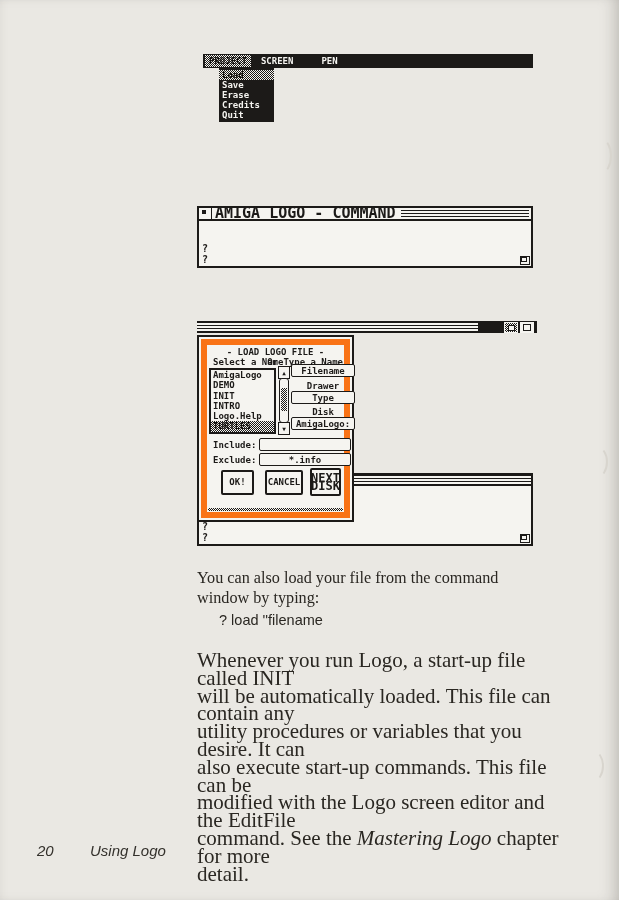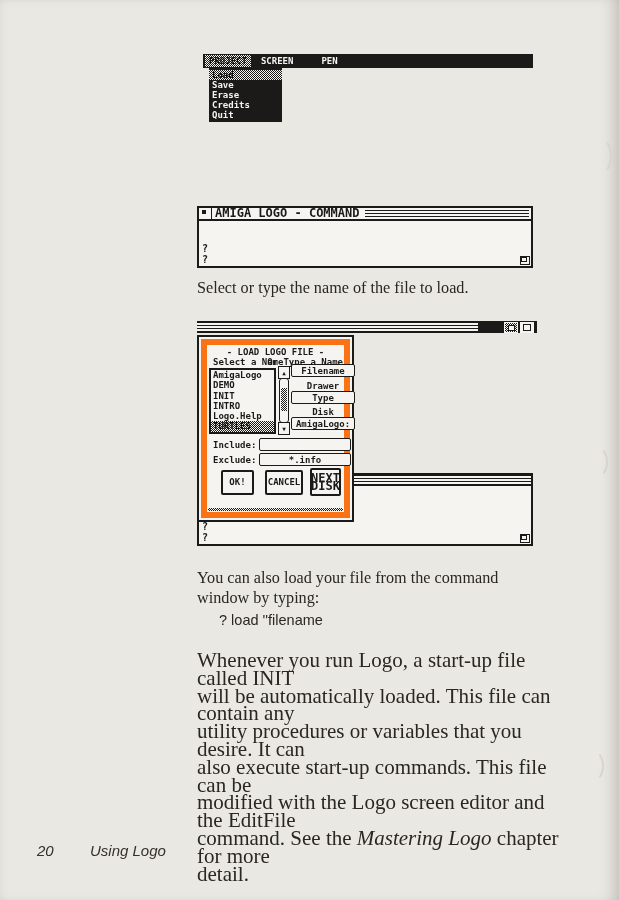--- a/index.html
+++ b/index.html
@@ -11,30 +11,30 @@
 
   
   .checker{background:repeating-conic-gradient(#1c1a18 0 25%, #f5f4f0 0 50%);background-size:2px 2px;}
   .stripes{background:repeating-linear-gradient(to bottom,#1c1a18 0 1px,#f5f4f0 1px 3px);}
 
   
   .shot-menu{position:absolute;left:203px;top:54px;width:330px;}
   .menubar{height:14px;background:#1c1a18;display:flex;align-items:center;font-size:9px;line-height:10px;}
   .menu-item{color:#f5f4f0;padding:1px 4px;white-space:nowrap;}
   .menu-item.sel{color:#14120f;margin-left:2px;}
-  .dropdown{position:absolute;left:6px;top:14px;width:73px;background:#1c1a18;padding:2px 0 2px 0;}
+  .dropdown{position:absolute;left:16px;top:14px;width:55px;background:#1c1a18;padding:2px 0 2px 0;}
   .dd-item{color:#f5f4f0;font-size:9px;line-height:10px;height:10px;padding-left:3px;white-space:nowrap;}
   .dd-item.sel{color:#14120f;}
 
   
   .awin{background:#f5f4f0;border:2px solid #1c1a18;box-sizing:border-box;}
   .titlebar{height:13px;border-bottom:2px solid #1c1a18;display:flex;align-items:center;box-sizing:border-box;}
   .close-gadget{width:12px;height:100%;border-right:1px solid #1c1a18;position:relative;flex:0 0 auto;}
   .close-gadget::after{content:"";position:absolute;left:3px;top:2px;width:4px;height:4px;background:#1c1a18;}
-  .title-text{font-size:12px;line-height:9px;padding:0 3px;white-space:nowrap;color:#1c1a18;}
+  .title-text{font-size:15px;line-height:9px;padding:0 3px;white-space:nowrap;color:#1c1a18;}
   .stripe-fill{flex:1;height:8px;margin:0 2px;}
   .prompt-col{position:absolute;left:3px;bottom:1px;}
   .prompt{font-size:10px;line-height:11px;color:#1c1a18;}
   .resize-gadget{position:absolute;right:1px;bottom:1px;width:10px;height:9px;border:1px solid #1c1a18;background:#f5f4f0;box-sizing:border-box;}
   .resize-gadget::after{content:"";position:absolute;left:0;top:0;width:4px;height:3px;border:1px solid #1c1a18;background:#f5f4f0;}
 
   .shot-cmd1{position:absolute;left:197px;top:206px;width:336px;height:62px;}
   .shot-cmd1 .awin{width:100%;height:100%;position:relative;}
 
   .caption{position:absolute;left:197px;top:278px;font-size:16.2px;line-height:20px;white-space:pre-line;}
@@ -131,21 +131,20 @@
         <span class="stripe-fill stripes"></span>
       </div>
       <div class="prompt-col">
         <div class="prompt mono">?</div>
         <div class="prompt mono">?</div>
       </div>
       <span class="resize-gadget"></span>
     </div>
   </div>
 
-  <div class="caption serif">Select or type the name of the file to load.</div>
 
   <div class="shot-dialog">
     <div class="screenbar">
       <span class="stripes-left stripes"></span>
       <span class="depth-gadgets">
         <span class="gadget-back checker"></span>
         <span class="gadget-front"></span>
       </span>
     </div>
 

